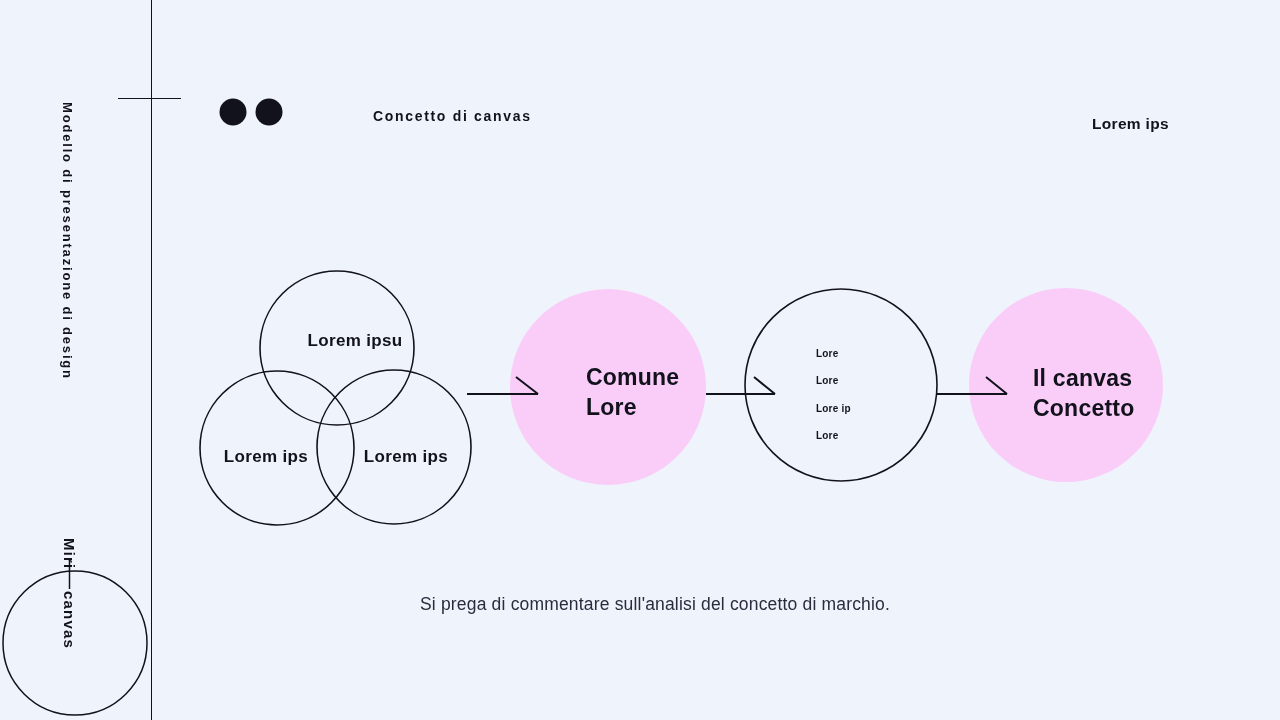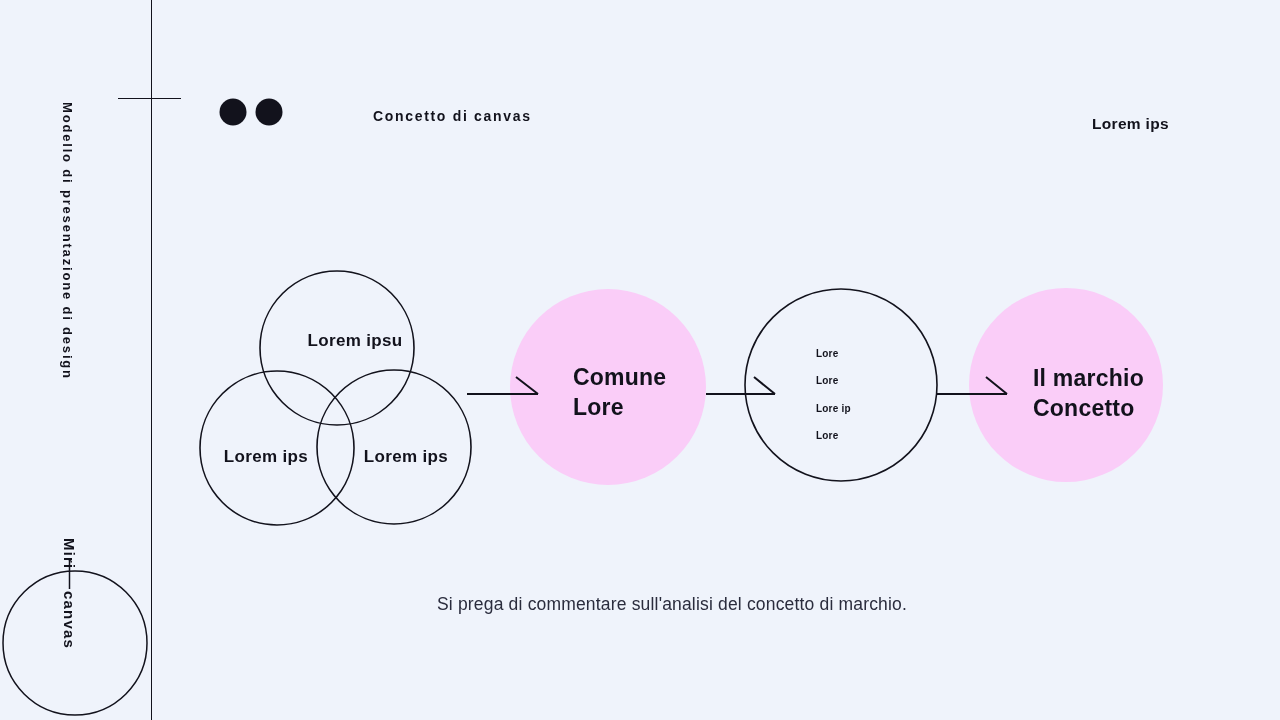--- a/index.html
+++ b/index.html
@@ -83,41 +83,40 @@
   .pink-circle.first  { left: 510px; top: 289px; width: 196px; height: 196px; }
   .pink-circle.second { left: 969px; top: 288px; width: 194px; height: 194px; }
   .stage-text {
     position: absolute;
     font-size: 23px;
     font-weight: 700;
     line-height: 30px;
     letter-spacing: 0.01em;
     white-space: nowrap;
   }
-  .stage-text.comune  { left: 573px;  top: 362px; }
+  .stage-text.comune  { left: 586px;  top: 362px; }
   .stage-text.marchio { left: 1033px; top: 363px; }
   .stage-list {
     position: absolute;
     left: 816px;
     top: 340px;
     font-size: 10px;
     font-weight: 700;
     line-height: 27.4px;
     letter-spacing: 0.02em;
   }
   .stage-list span { display: block; }
   .caption {
     position: absolute;
     left: 420px;
     top: 594px;
     font-size: 17.5px;
     font-weight: 400;
     color: var(--caption, #2a2c3d);
     letter-spacing: 0.01em;
-    margin-left: 17px;
   }
 </style>
 </head>
 <body>
 
 <div class="slide" style="--bg: #eff3fb; --pink: #facdf8; --ink: #12121c; --caption: #2a2c3d;">
 
   <div class="pink-circle first"></div>
   <div class="pink-circle second"></div>
 
@@ -154,19 +153,19 @@
   </div>
 
   <div class="stage-list">
     <span>Lore</span>
     <span>Lore</span>
     <span>Lore ip</span>
     <span>Lore</span>
   </div>
 
   <div class="stage-text marchio">
-    <span style="display:block">Il marchio</span>
+    <span style="display:block">Il canvas</span>
     <span style="display:block">Concetto</span>
   </div>
 
   <div class="caption">Si prega di commentare sull'analisi del concetto di marchio.</div>
 
 </div>
 
 </body></html>

